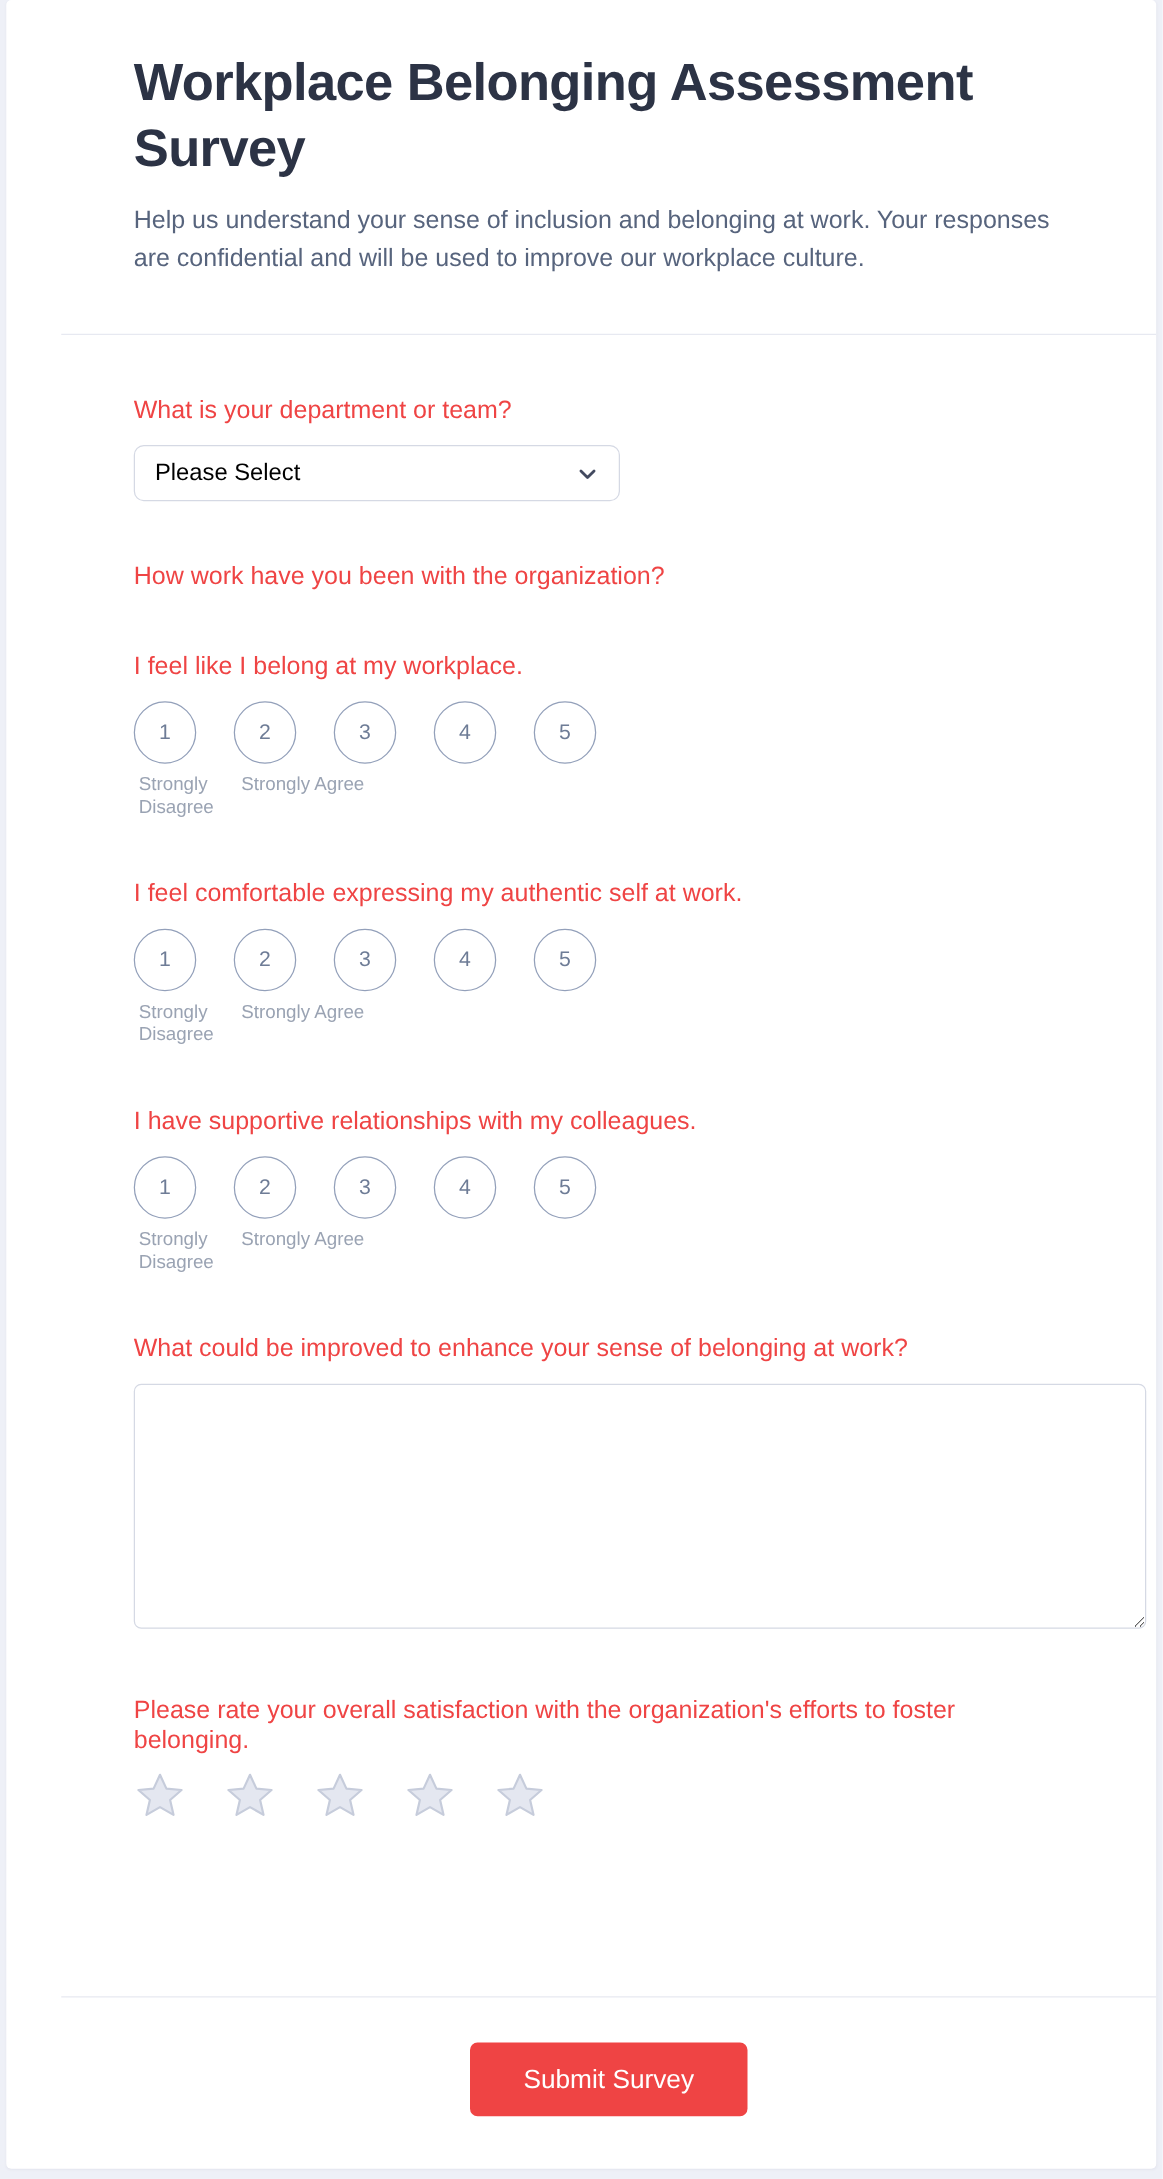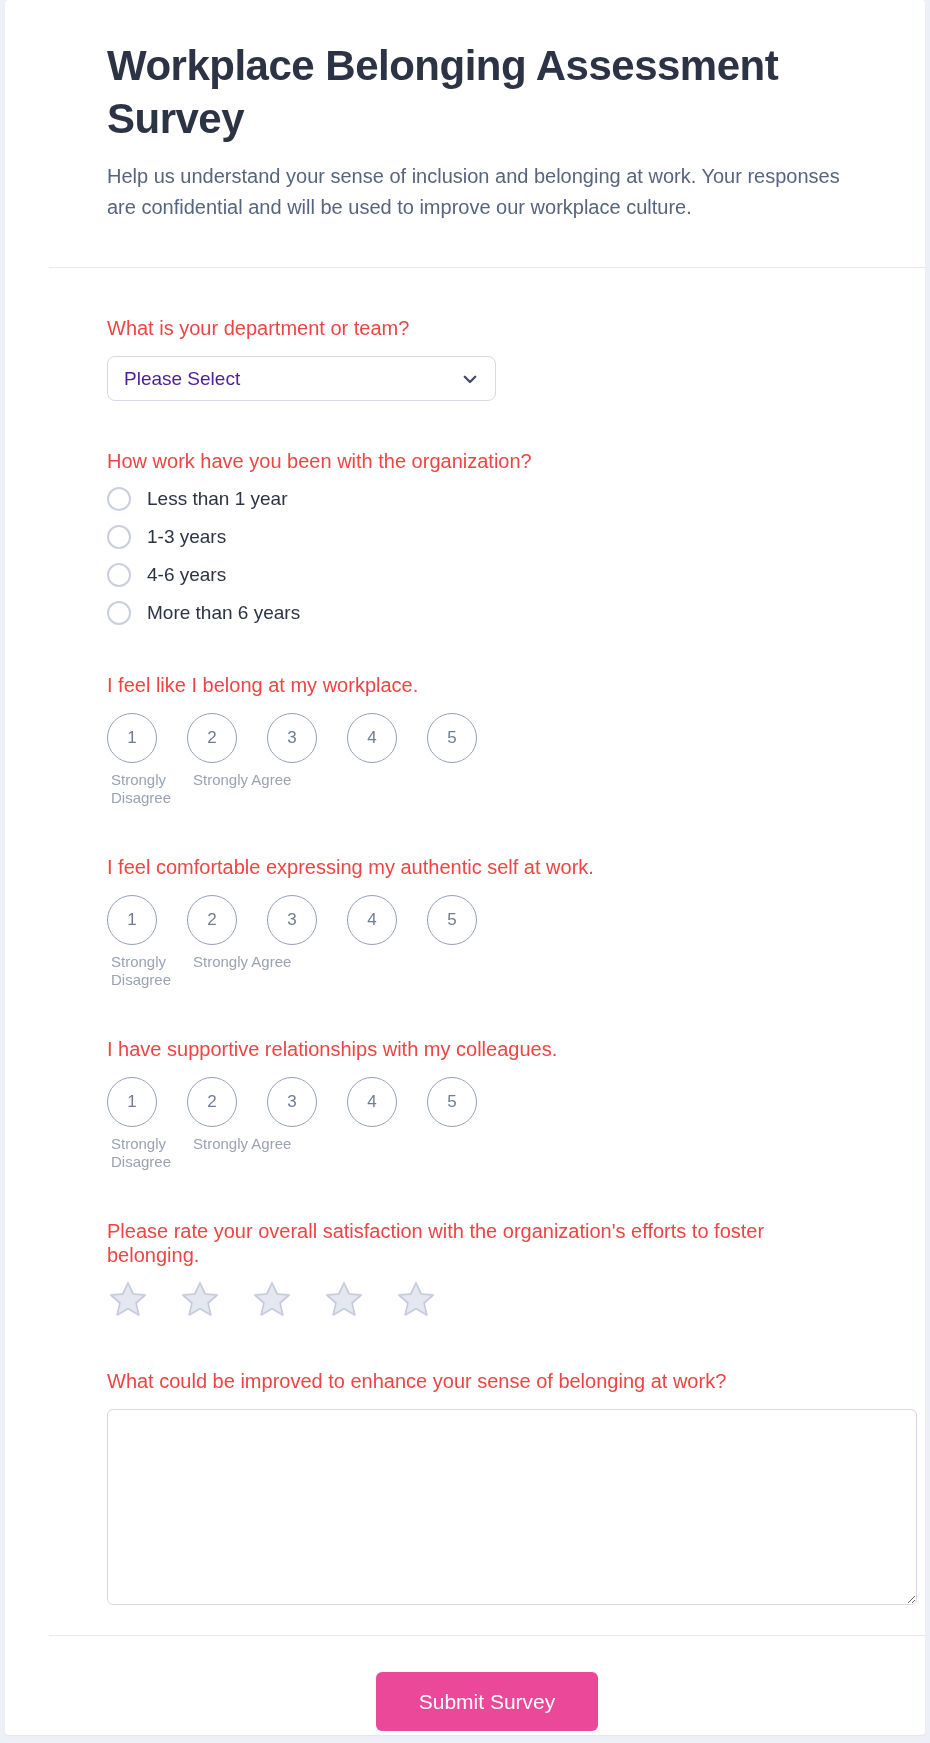--- a/index.html
+++ b/index.html
@@ -75,21 +75,21 @@
     border-radius: 8px;
     display: flex;
     align-items: center;
     justify-content: space-between;
     padding: 0 16px 0 16px;
     background: #fff;
     cursor: pointer;
   }
   .select-placeholder {
     font-size: 19px;
-    color: #4c1d95;
+    color: #000000;
   }
   .chevron { color: #434a60; display: block; }
   
   .radio-list { margin-top: 14px; }
   .radio-row {
     display: flex;
     align-items: center;
     gap: 16px;
     margin-bottom: 14px;
     cursor: pointer;
@@ -169,21 +169,21 @@
   .star { cursor: pointer; display: block; line-height: 0; }
   
   .form-footer {
     padding: 36px 0 42px 0;
     display: flex;
     justify-content: center;
   }
   .submit-btn {
     width: 222px;
     height: 59px;
-    background: #ec4899;
+    background: #ef4444;
     border: none;
     border-radius: 6px;
     color: #ffffff;
     font-size: 21px;
     font-weight: 500;
     font-family: "Liberation Sans", sans-serif;
     cursor: pointer;
   }
 </style>
 </head>
@@ -206,38 +206,20 @@
         <div class="select-box">
           <span class="select-placeholder">Please Select</span>
           <svg class="chevron" width="18" height="18" viewBox="0 0 24 24" fill="none" stroke="currentColor" stroke-width="3" stroke-linecap="round" stroke-linejoin="round">
               <path d="M5 9l7 7 7-7"></path>
             </svg>
         </div>
       </div>
 
       <div class="question">
         <div class="q-label">How work have you been with the organization?</div>
-        <div class="radio-list">
-          <label class="radio-row">
-            <span class="radio-circle"></span>
-            <span class="radio-label">Less than 1 year</span>
-          </label>
-          <label class="radio-row">
-            <span class="radio-circle"></span>
-            <span class="radio-label">1-3 years</span>
-          </label>
-          <label class="radio-row">
-            <span class="radio-circle"></span>
-            <span class="radio-label">4-6 years</span>
-          </label>
-          <label class="radio-row">
-            <span class="radio-circle"></span>
-            <span class="radio-label">More than 6 years</span>
-          </label>
-        </div>
       </div>
 
       <div class="question">
         <div class="q-label">I feel like I belong at my workplace.</div>
         <div class="scale-row">
           <button class="scale-circle">1</button>
           <button class="scale-circle">2</button>
           <button class="scale-circle">3</button>
           <button class="scale-circle">4</button>
           <button class="scale-circle">5</button>
@@ -272,20 +254,25 @@
           <button class="scale-circle">4</button>
           <button class="scale-circle">5</button>
         </div>
         <div class="scale-labels">
           <div class="scale-min">Strongly Disagree</div>
           <div class="scale-max">Strongly Agree</div>
         </div>
       </div>
 
       <div class="question">
+        <div class="q-label">What could be improved to enhance your sense of belonging at work?</div>
+        <textarea class="long-text" style=""></textarea>
+      </div>
+
+      <div class="question">
         <div class="q-label">Please rate your overall satisfaction with the organization's efforts to foster belonging.</div>
         <div class="star-row">
           <span class="star">
             <svg width="42" height="42" viewBox="0 0 24 24" fill="#e4e7f0" stroke="#c6ccdb" stroke-width="1" stroke-linejoin="round">
                 <path d="M12 2.2l2.93 6.33 6.93.62-5.24 4.58 1.55 6.78L12 16.95l-6.17 3.56 1.55-6.78L2.14 9.15l6.93-.62z"></path>
               </svg>
           </span>
           <span class="star">
             <svg width="42" height="42" viewBox="0 0 24 24" fill="#e4e7f0" stroke="#c6ccdb" stroke-width="1" stroke-linejoin="round">
                 <path d="M12 2.2l2.93 6.33 6.93.62-5.24 4.58 1.55 6.78L12 16.95l-6.17 3.56 1.55-6.78L2.14 9.15l6.93-.62z"></path>
@@ -300,25 +287,20 @@
             <svg width="42" height="42" viewBox="0 0 24 24" fill="#e4e7f0" stroke="#c6ccdb" stroke-width="1" stroke-linejoin="round">
                 <path d="M12 2.2l2.93 6.33 6.93.62-5.24 4.58 1.55 6.78L12 16.95l-6.17 3.56 1.55-6.78L2.14 9.15l6.93-.62z"></path>
               </svg>
           </span>
           <span class="star">
             <svg width="42" height="42" viewBox="0 0 24 24" fill="#e4e7f0" stroke="#c6ccdb" stroke-width="1" stroke-linejoin="round">
                 <path d="M12 2.2l2.93 6.33 6.93.62-5.24 4.58 1.55 6.78L12 16.95l-6.17 3.56 1.55-6.78L2.14 9.15l6.93-.62z"></path>
               </svg>
           </span>
         </div>
-      </div>
-
-      <div class="question">
-        <div class="q-label">What could be improved to enhance your sense of belonging at work?</div>
-        <textarea class="long-text" style=""></textarea>
       </div>
 
     </div>
 
     <hr class="divider">
 
     <div class="form-footer">
       <button class="submit-btn">Submit Survey</button>
     </div>
 

